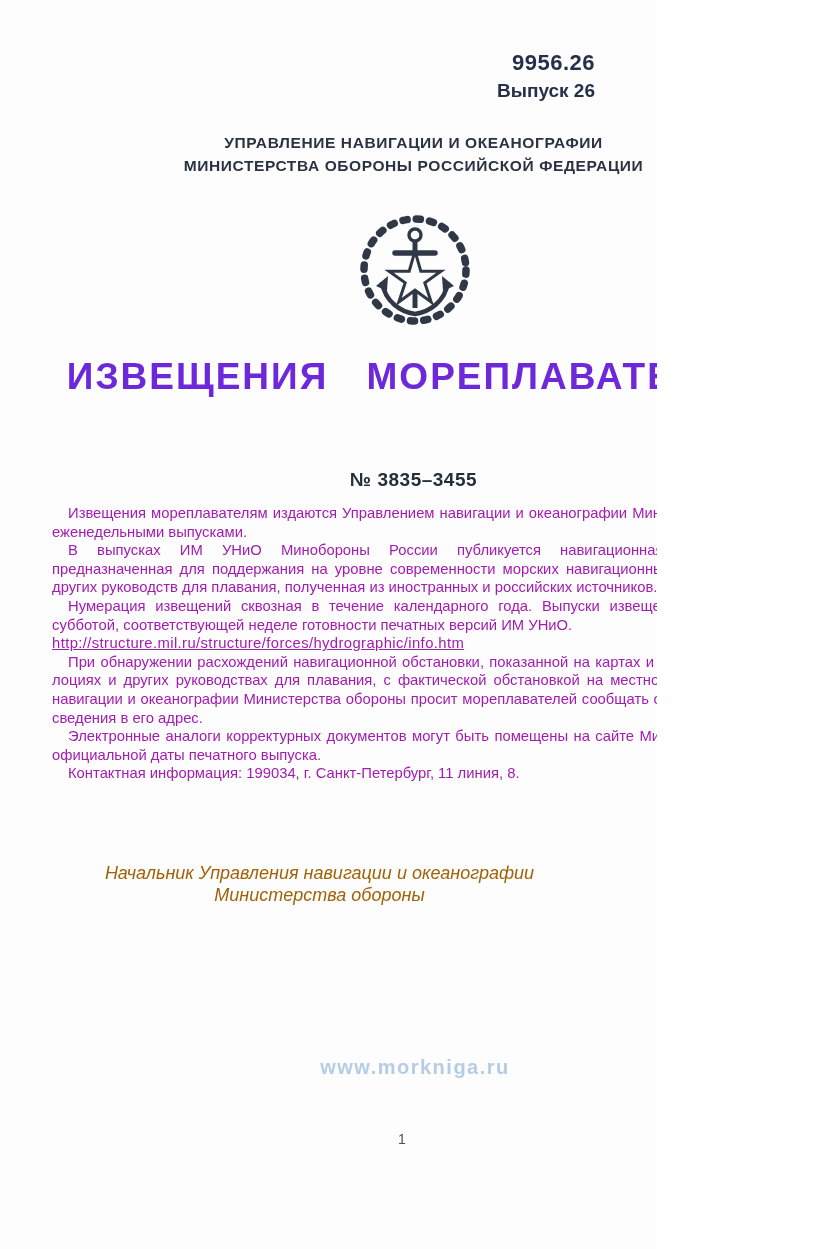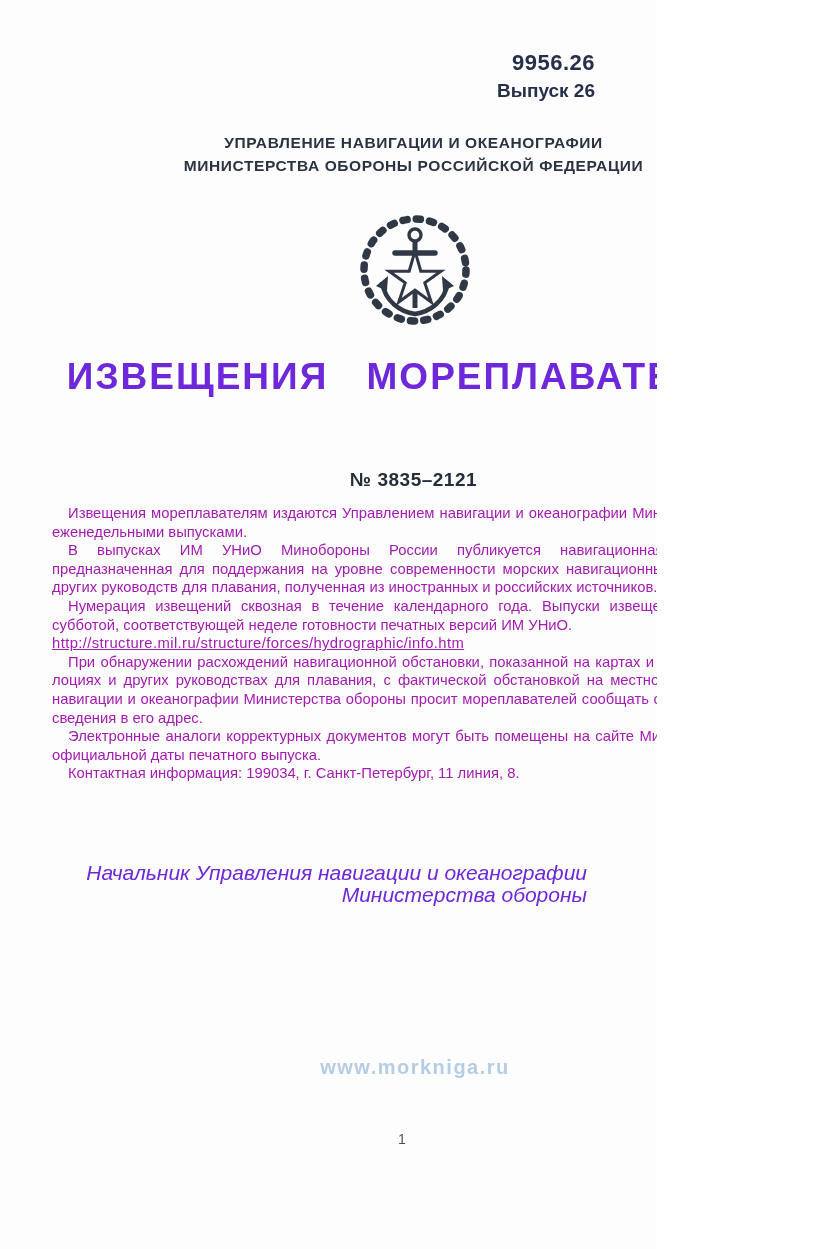--- a/index.html
+++ b/index.html
@@ -48,22 +48,22 @@
     position:absolute;top:504px;left:52px;width:723px;
     font-size:14.8px;line-height:18.6px;
     text-align:justify;color:#a21caf;
   }
   .body p{margin:0;text-indent:16px;}
   .body p.fill-last{text-align-last:justify;}
   .body .url-line{margin:0;text-indent:0;}
   .url{text-decoration:underline;letter-spacing:.4px;}
   .sig{
     position:absolute;top:862px;right:70px;left:52px;
-    text-align:right;font-style:italic;
-    font-size:21px;line-height:22px;color:#6d28d9;
+    text-align:center;font-style:italic;
+    font-size:18px;line-height:22px;color:#a16207;
   }
   .watermark{
     position:absolute;top:1056px;left:0;width:830px;
     text-align:center;
     font-size:20px;font-weight:bold;letter-spacing:1.5px;
     color:#b5cde4;
   }
   .pagenum{
     position:absolute;top:1131px;left:52px;width:700px;
     text-align:center;font-size:14px;color:#4a5160;
@@ -100,21 +100,21 @@
       <path d="M -33 12 C -30 32 -14 42 0 44 C 14 42 30 32 33 12" stroke-width="4.6"></path>
 
       <polygon points="-39,16 -27,6 -28,21" fill="#303846" stroke="none"></polygon>
       <polygon points="39,16 27,6 28,21" fill="#303846" stroke="none"></polygon>
     </svg>
   </div>
 
   <h1 class="title">ИЗВЕЩЕНИЯ МОРЕПЛАВАТЕЛЯМ</h1>
 
 
-  <div class="numline">№ 3835–2121</div>
+  <div class="numline">№ 3835–3455</div>
 
   <div class="body">
     <p>Извещения мореплавателям издаются Управлением навигации и океанографии Минобороны России еженедельными выпусками.</p>
     <p>В выпусках ИМ УНиО Минобороны России публикуется навигационная информация, предназначенная для поддержания на уровне современности морских навигационных карт, лоций и других руководств для плавания, полученная из иностранных и российских источников.</p>
     <p>Нумерация извещений сквозная в течение календарного года. Выпуски извещений датируются субботой, соответствующей неделе готовности печатных версий ИМ УНиО.</p>
     <p class="url-line"><span class="url">http://structure.mil.ru/structure/forces/hydrographic/info.htm</span></p>
     <p>При обнаружении расхождений навигационной обстановки, показанной на картах и содержащейся в лоциях и других руководствах для плавания, с фактической обстановкой на местности, Управление навигации и океанографии Министерства обороны просит мореплавателей сообщать соответствующие сведения в его адрес.</p>
     <p>Электронные аналоги корректурных документов могут быть помещены на сайте Минобороны ранее официальной даты печатного выпуска.</p>
     <p>Контактная информация: 199034, г. Санкт-Петербург, 11 линия, 8.</p>
   </div>

